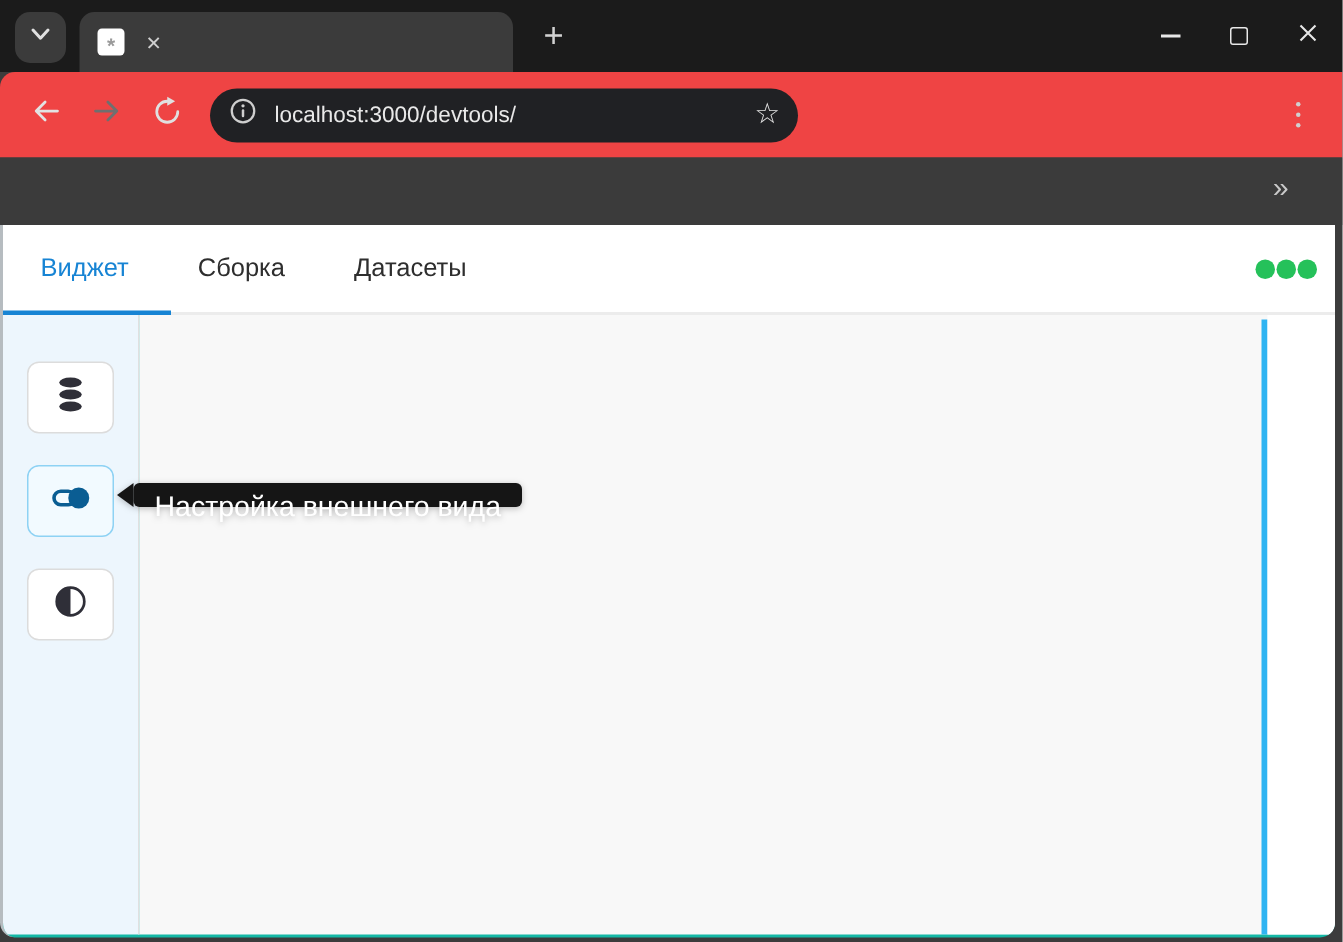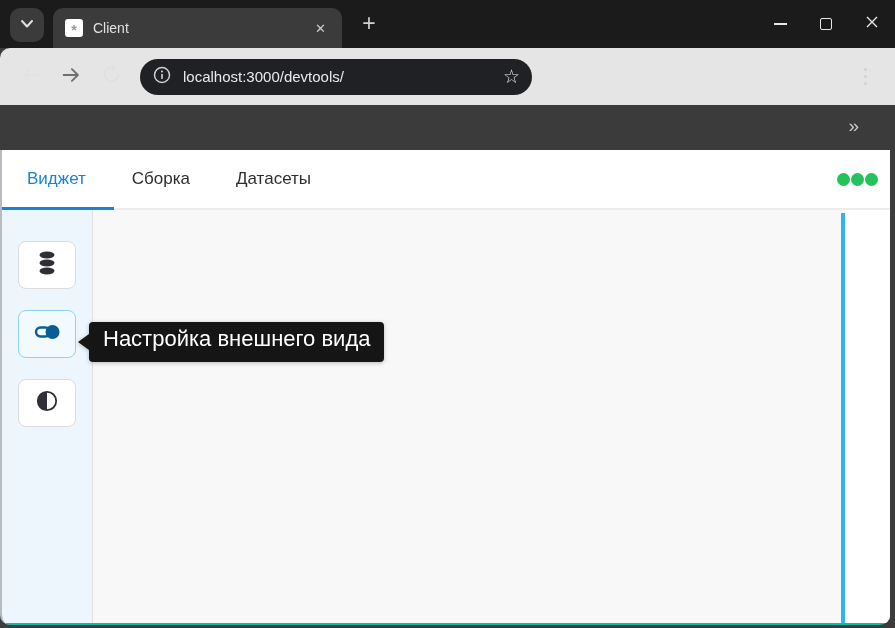--- a/index.html
+++ b/index.html
@@ -33,21 +33,21 @@
   .new-tab-btn {
     position:absolute; left:355px; top:9px; color:#d2d2d2; font-size:23px;
     font-weight:300; cursor:pointer; width:28px; height:28px; text-align:center; line-height:28px;
   }
   .win-controls { position:absolute; right:0; top:0; height:48px; display:flex; align-items:center; }
   .win-btn { width:46px; height:48px; display:flex; align-items:center; justify-content:center; cursor:pointer; }
   .min-glyph { width:13px; height:2px; background:#e8e8e8; }
   .max-glyph { width:12px; height:12px; border:1.4px solid #e8e8e8; border-radius:2px; }
 
   .toolbar {
-    height:57px; background:#e5e5e5; width:895px;
+    height:57px; background:#ef4444; width:895px;
     display:flex; align-items:center; padding:0 14px;
     border-top-left-radius:10px;
   }
   .nav-icon-btn { width:34px; height:34px; display:flex; align-items:center; justify-content:center; cursor:pointer; margin-right:6px; border-radius:50%; }
   .address-bar {
     width:392px; height:36px; margin-left:6px; background:#202124;
     border-radius:18px; display:flex; align-items:center; padding:0 12px;
   }
   .url-text { flex:1; color:#e9e9e9; font-size:15px; margin-left:11px; white-space:nowrap; }
   .star-btn { font-size:19px; color:#e4e4e4; cursor:pointer; line-height:1; }
@@ -98,38 +98,37 @@
   .accent-line { position:absolute; top:3px; bottom:0; left:748px; width:4px; background:#2fb4f2; }
   .white-strip { position:absolute; right:0; top:0; bottom:0; width:45px; background:#fff; }
 
   .tooltip { position:absolute; left:76px; top:172px; display:flex; align-items:center; z-index:5; filter:drop-shadow(0 1px 2px rgba(0,0,0,.25)); }
   .tooltip-arrow {
     width:0; height:0;
     border-top:8px solid transparent; border-bottom:8px solid transparent;
     border-right:11px solid #151515;
   }
   .tooltip-box {
-    background:#151515; color:#fff; font-size:22px; height:40px; line-height:33px;
+    background:#151515; color:#fff; font-size:19px; height:16px; line-height:33px;
     padding:0 14px; border-radius:4px; white-space:nowrap;
   }
 </style>
 </head>
 <body>
 
 <div class="tabstrip">
   <div class="tab-search-btn">
     <span>
       <svg width="14" height="12" viewBox="0 0 14 12">
           <polyline points="2,3 7,8.5 12,3" fill="none" stroke="#e0e0e0" stroke-width="2" stroke-linecap="round" stroke-linejoin="round"></polyline>
         </svg>
     </span>
   </div>
   <div class="browser-tab">
     <span class="favicon">*</span>
-    <span class="tab-title">Client</span>
     <span class="tab-close">✕</span>
   </div>
   <div class="new-tab-btn">+</div>
   <div class="win-controls">
     <div class="win-btn">
         <span class="min-glyph"></span>
       </div>
     <div class="win-btn">
         <span class="max-glyph"></span>
       </div>

